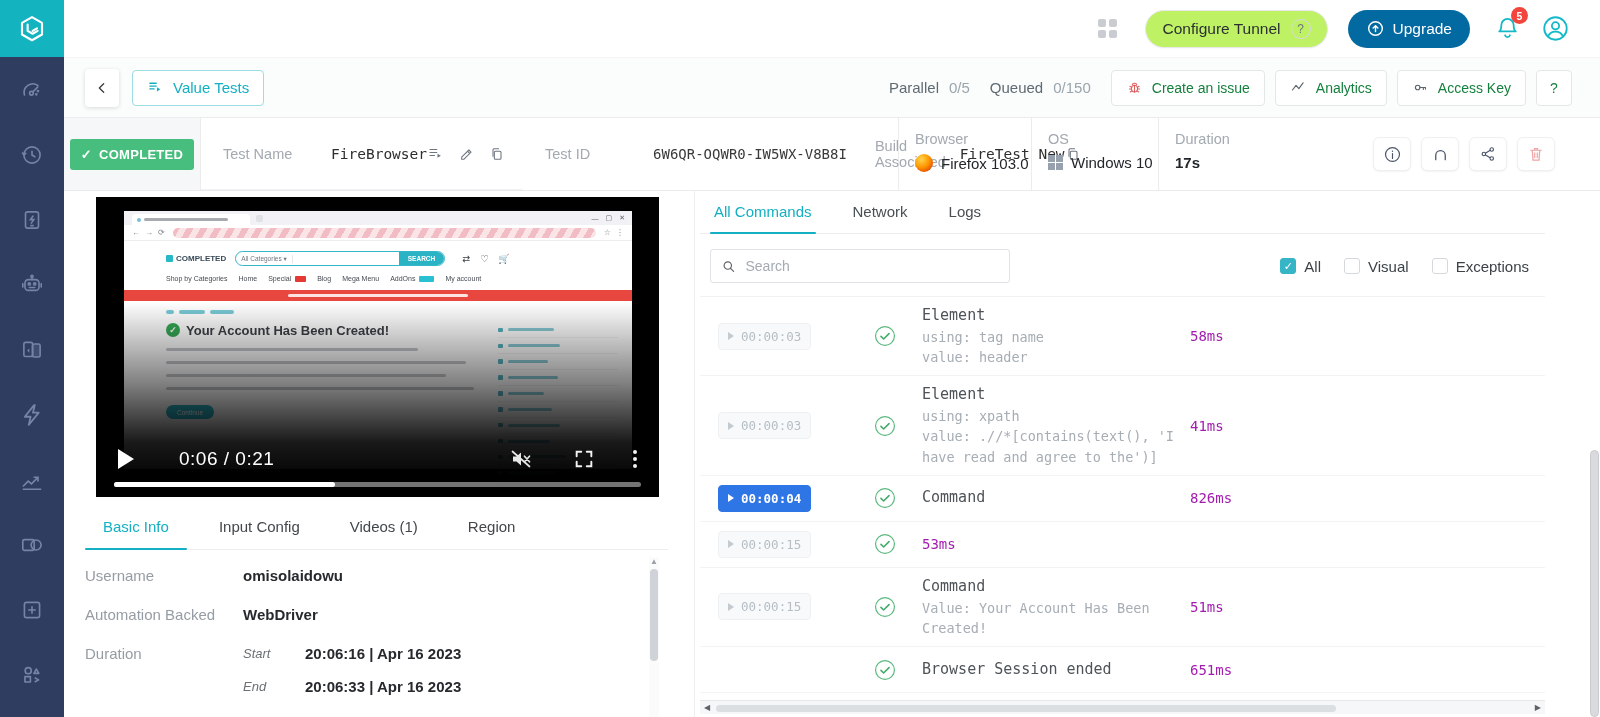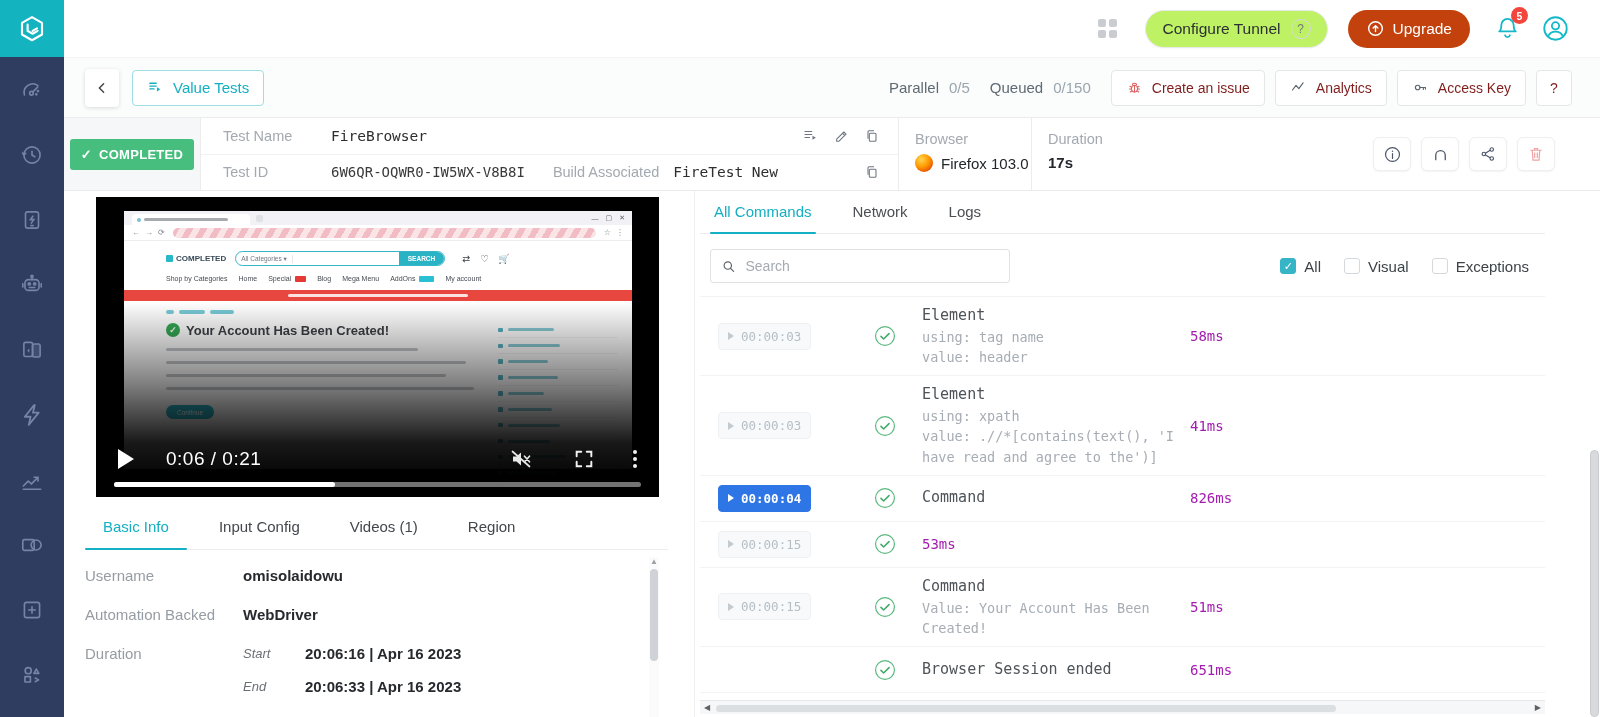--- a/index.html
+++ b/index.html
@@ -13,39 +13,39 @@
 .side-nav{display:flex;flex-direction:column;align-items:center}
 .side-item{width:64px;height:65px;display:flex;align-items:center;justify-content:center}
 .side-item svg{stroke:#8e9cbd;opacity:.75}
 
 
 #topbar{position:absolute;left:64px;top:0;width:1536px;height:57px;background:#fff;display:flex;align-items:center;justify-content:flex-end;gap:20px;padding-right:30px;z-index:5}
 .grid-icon{display:grid;grid-template-columns:8px 8px;grid-gap:3px;margin-right:8px}
 .grid-icon span{width:8px;height:8px;background:#c9ccd1;border-radius:2px}
 .pill-btn{height:38px;border:1px solid #e8e8e8;border-radius:20px;background:#bef264;display:flex;align-items:center;gap:10px;padding:0 16px;font-size:15.5px;color:#2b2f33;box-shadow:0 1px 2px rgba(0,0,0,.03)}
 .q-circle{width:20px;height:20px;border:1px solid #d7dadd;border-radius:50%;font-size:12px;color:#70767c;display:flex;align-items:center;justify-content:center}
-.upgrade-btn{height:38px;background:#c2410c;border-radius:20px;color:#fff;display:flex;align-items:center;gap:8px;padding:0 18px;font-size:15.5px}
+.upgrade-btn{height:38px;background:#0369a1;border-radius:20px;color:#fff;display:flex;align-items:center;gap:8px;padding:0 18px;font-size:15.5px}
 .bell-wrap{position:relative;margin-left:4px}
 .badge{position:absolute;top:-8px;right:-7px;background:#f2453d;color:#fff;border-radius:50%;min-width:17px;height:17px;font-size:10.5px;font-weight:bold;display:flex;align-items:center;justify-content:center}
 
 
 #subbar{position:absolute;left:64px;top:57px;width:1536px;height:61px;background:#fbfcfc;border-top:1px solid #f3f3f3;border-bottom:1px solid #ececec;display:flex;align-items:center;padding:0 28px 0 21px;z-index:4}
 .back-btn{width:34px;height:38px;background:#fff;border-radius:4px;box-shadow:0 1px 4px rgba(0,0,0,.14);display:flex;align-items:center;justify-content:center;margin-right:13px;color:#3c4043;font-size:18px}
 .browse-btn{height:36px;border:1px solid #9edde4;border-radius:4px;background:#fff;color:#12b0c2;font-size:15px;display:flex;align-items:center;gap:9px;padding:0 14px}
 .subbar-right{margin-left:auto;display:flex;align-items:center;gap:10px}
 .stat-label{font-size:15px;color:#5f6a72}
 .stat-value{font-size:15px;color:#9aa5ad;margin-right:10px}
-.tool-btn{height:36px;border:1px solid #e4e6e8;border-radius:4px;background:#fff;font-size:14px;color:#7f1d1d;display:flex;align-items:center;gap:9px;padding:0 14px}
+.tool-btn{height:36px;border:1px solid #e4e6e8;border-radius:4px;background:#fff;font-size:14px;color:#15803d;display:flex;align-items:center;gap:9px;padding:0 14px}
 .tool-btn.square{width:36px;justify-content:center;padding:0}
 
 
 #summary{position:absolute;left:64px;top:118px;width:1536px;height:73px;background:#fff;border-bottom:1px solid #e9ebed;display:flex;z-index:3}
 .status-cell{width:137px;background:#f6f7f8;border-right:1px solid #ececec;display:flex;align-items:center;justify-content:center}
 .status-badge{background:#47be7d;color:#fff;font-size:13px;font-weight:bold;border-radius:3px;padding:8px 11px;display:flex;align-items:center;gap:7px;letter-spacing:.3px;white-space:nowrap}
-.name-cell{width:698px;border-right:1px solid #ececec;display:flex;flex-direction:column}
+.name-cell{width:698px;border-right:1px solid #ececec;display:flex;flex-direction:row}
 .name-row{flex:1;display:flex;align-items:center;padding:0 18px 0 22px}
 .name-row:first-child{border-bottom:1px solid #f1f2f3}
 .field-label{font-size:14.5px;color:#a3a9b0;width:108px;flex:none}
 .field-value{font-family:"DejaVu Sans Mono",monospace;font-size:14.5px;color:#2e2e2e;white-space:nowrap}
 .build-label{font-size:14.5px;color:#a3a9b0;margin:0 14px 0 28px}
 .row-icons{margin-left:auto;display:flex;align-items:center;gap:14px;color:#6f7680}
 .env-cell{border-right:1px solid #ececec;padding:13px 0 0 16px}
 .env-label{font-size:14.5px;color:#a3a9b0;margin-bottom:7px}
 .env-value{font-size:15px;color:#23272b;display:flex;align-items:center;gap:8px;white-space:nowrap}
 .ff-icon{width:18px;height:18px;border-radius:50%;background:radial-gradient(circle at 35% 30%,#ffd54f,#ff9800 45%,#e65100 78%,#b71c1c 100%)}
@@ -91,21 +91,21 @@
 .h1-check{width:14px;height:14px;background:#35a854;border-radius:50%;color:#fff;font-size:9px;display:flex;align-items:center;justify-content:center;flex:none}
 .p-line{height:3.2px;background:#c3c6ca;border-radius:2px;margin-top:10px}
 .continue-btn{margin-top:15px;width:48px;height:14px;background:#2ab3c4;border-radius:7px;color:#fff;font-size:6.5px;display:flex;align-items:center;justify-content:center}
 .account-menu{width:120px;margin-left:14px}
 .acct-item{display:flex;align-items:center;gap:5px;padding:5.2px 0;border-bottom:1px solid #f3f3f3}
 .acct-ico{width:4.5px;height:4.5px;background:#2d9fb0;border-radius:1px;opacity:.8;flex:none}
 .acct-line{height:3px;background:#3aa7b8;border-radius:2px;opacity:.6}
 .vid-grad{position:absolute;left:0;top:105px;width:100%;height:195px;background:linear-gradient(to bottom,rgba(0,0,0,0),rgba(0,0,0,.5) 42%,rgba(0,0,0,.9) 72%,#000 93%)}
 .vid-controls{position:absolute;left:0;bottom:26px;width:100%;display:flex;align-items:center;color:#fff;padding:0 22px}
 .play-tri{width:0;height:0;border-left:16px solid #fff;border-top:10px solid transparent;border-bottom:10px solid transparent}
-.vid-time{font-size:19px;margin-left:32px;letter-spacing:.5px;white-space:nowrap}
+.vid-time{font-size:19px;margin-left:45px;letter-spacing:.5px;white-space:nowrap}
 .mute-icon{margin-left:auto;opacity:.9}
 .fs-icon{margin-left:40px;opacity:.95}
 .dots-icon{margin-left:38px;display:flex;flex-direction:column;gap:3px;opacity:.95}
 .dots-icon span{width:4px;height:4px;border-radius:50%;background:#fff}
 .progress{position:absolute;left:18px;right:18px;bottom:10px;height:5px;border-radius:3px;background:rgba(255,255,255,.45)}
 .progress-fill{height:100%;border-radius:3px;background:#fff}
 
 
 #left-tabs{position:absolute;left:21px;top:314px;width:583px;border-bottom:1px solid #ededed;display:flex;padding-left:0}
 .tab{font-size:15px;color:#43484d;padding:13px 18px 14px;margin-right:14px;position:relative;cursor:pointer;white-space:nowrap}
@@ -362,20 +362,32 @@
       </div>
     </div>
   </div>
   <div class="env-cell" style="width:133px">
     <div class="env-label">Browser</div>
     <div class="env-value">
       <span class="ff-icon"></span>
       <span>Firefox 103.0</span>
     </div>
   </div>
+  <div class="env-cell" style="width:127px">
+    <div class="env-label">OS</div>
+    <div class="env-value">
+      <span class="win-icon">
+          <span></span>
+          <span></span>
+          <span></span>
+          <span></span>
+        </span>
+      <span>Windows 10</span>
+    </div>
+  </div>
   <div class="env-cell" style="width:95px;border-right:none">
     <div class="env-label">Duration</div>
     <div class="env-value" style="font-weight:bold">17s</div>
   </div>
   <div class="actions-cell">
     <div class="icon-btn">
         <svg width="19" height="19" viewBox="0 0 24 24" fill="none" stroke="#4a5568" stroke-width="1.5" stroke-linecap="round">
           <circle cx="12" cy="12" r="8.8"></circle>
           <path d="M12 11v6"></path>
           <circle cx="12" cy="7.8" r="0.9" fill="#4a5568" stroke="none"></circle>

